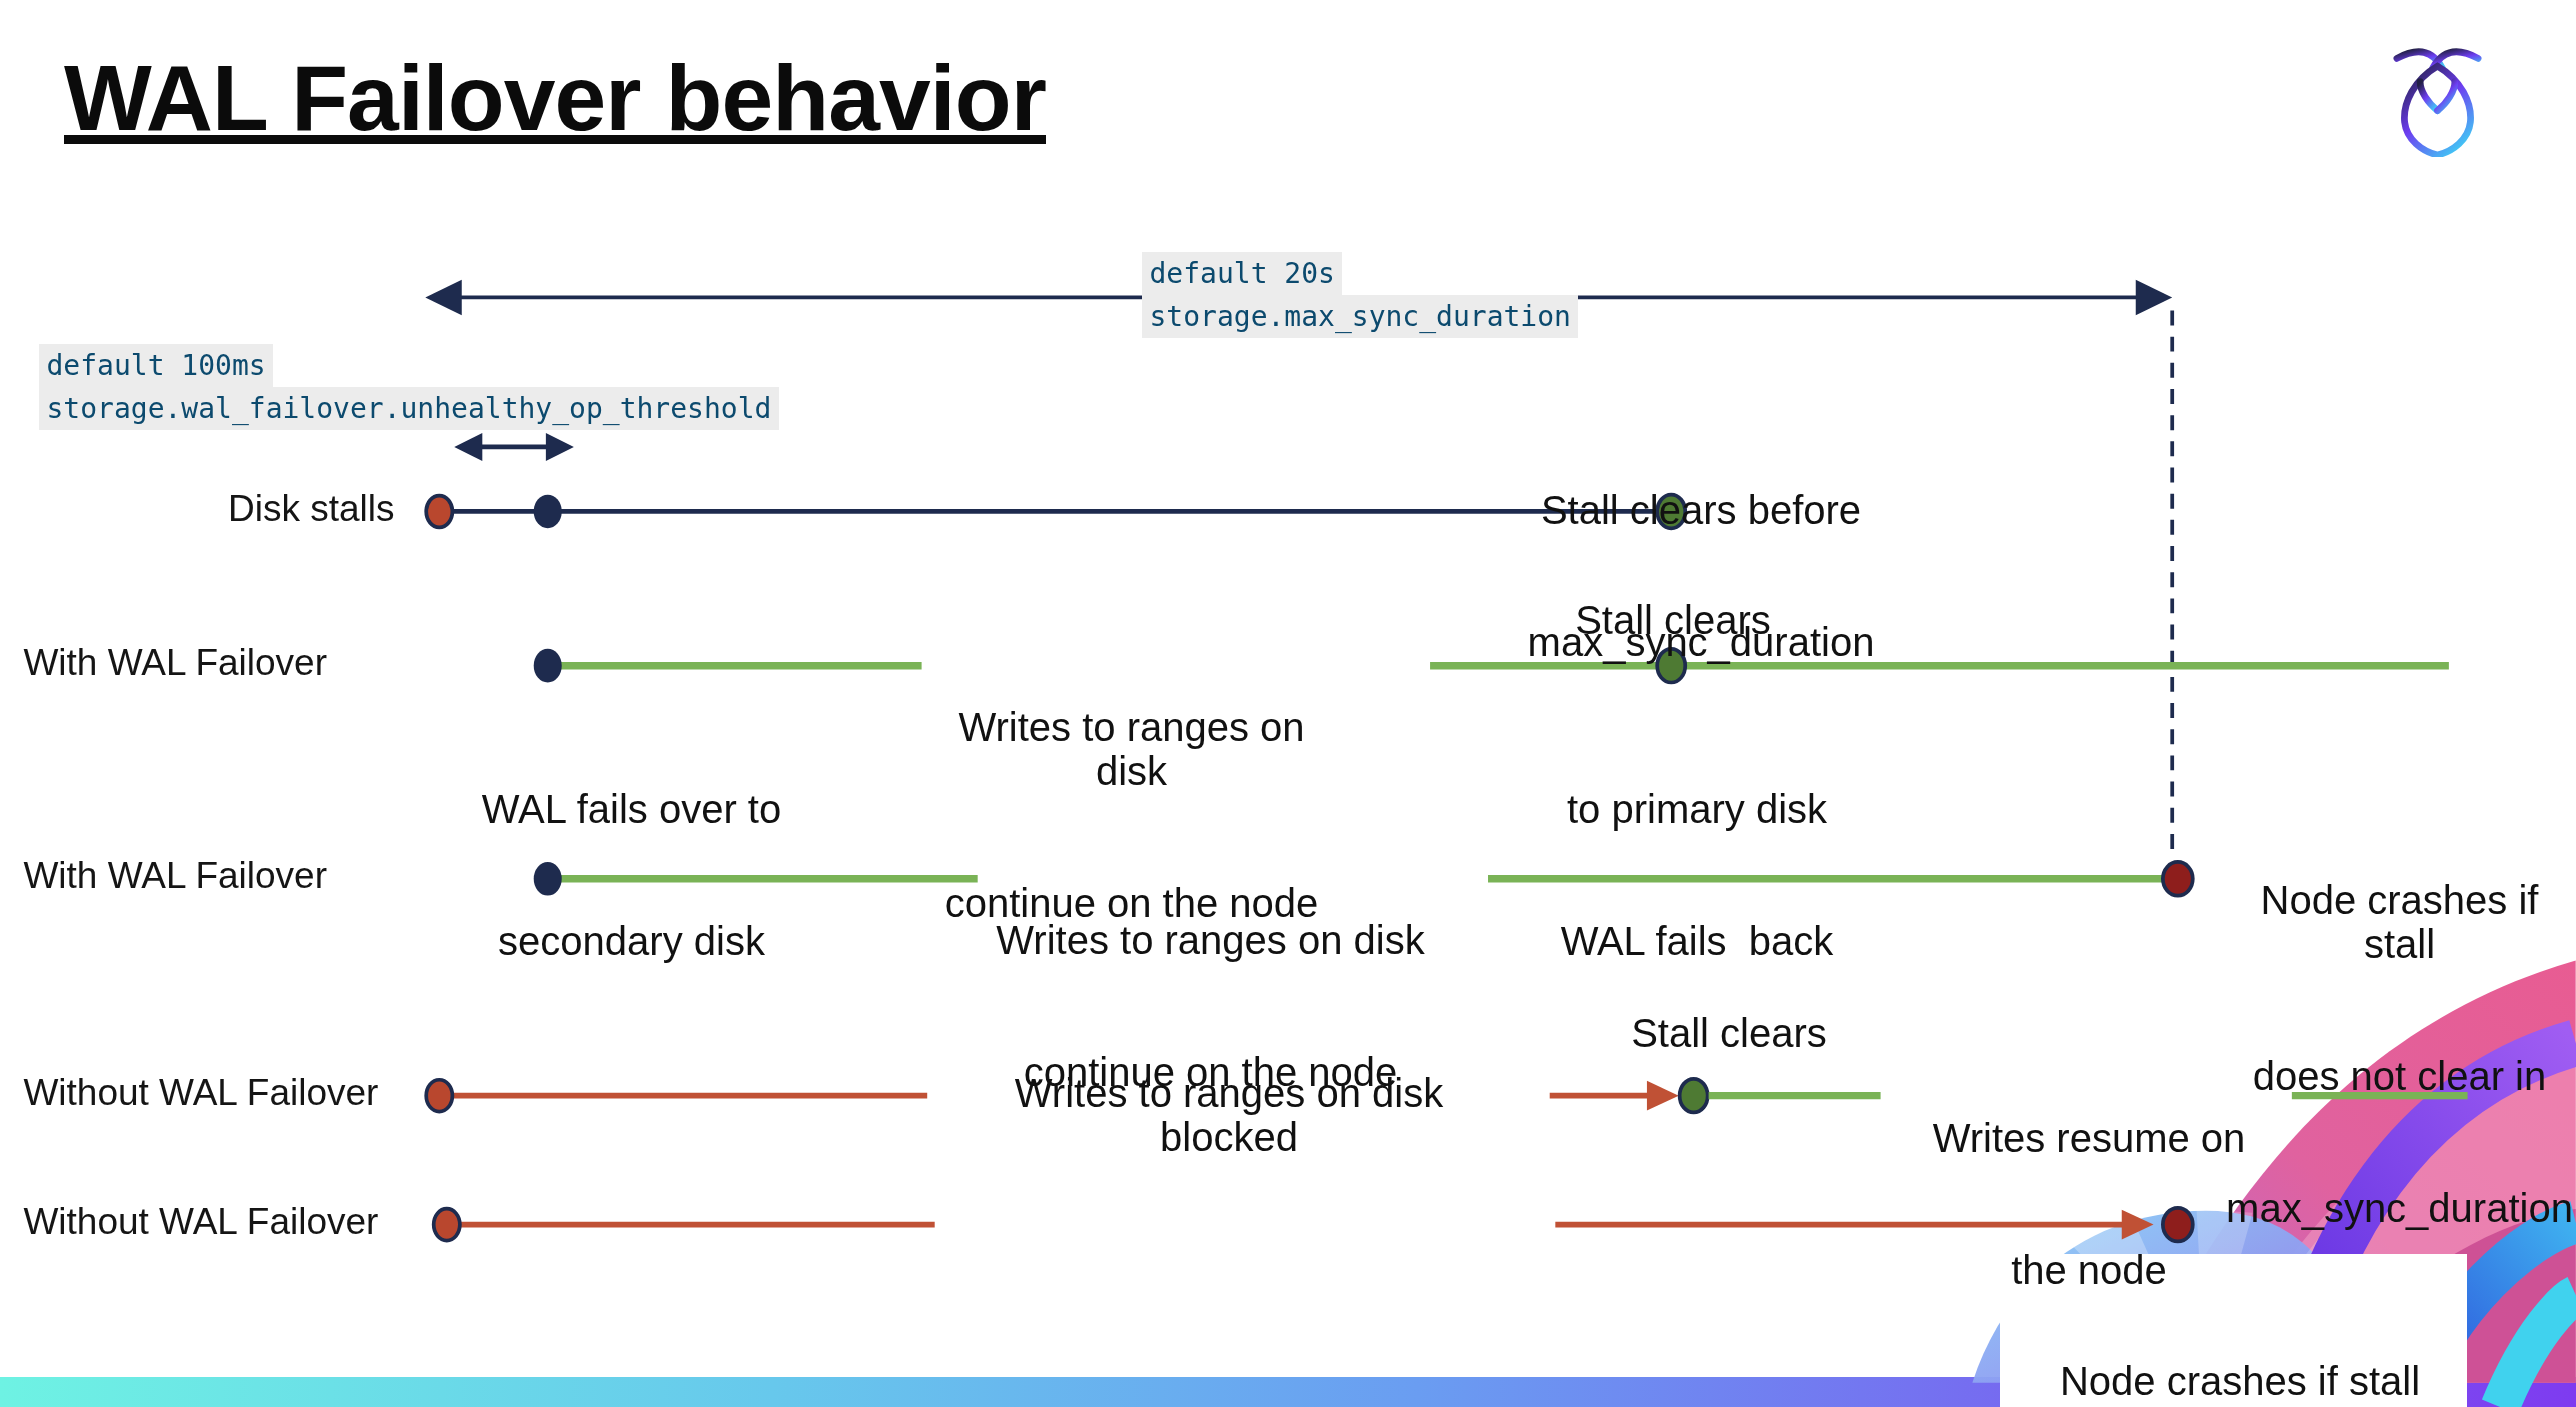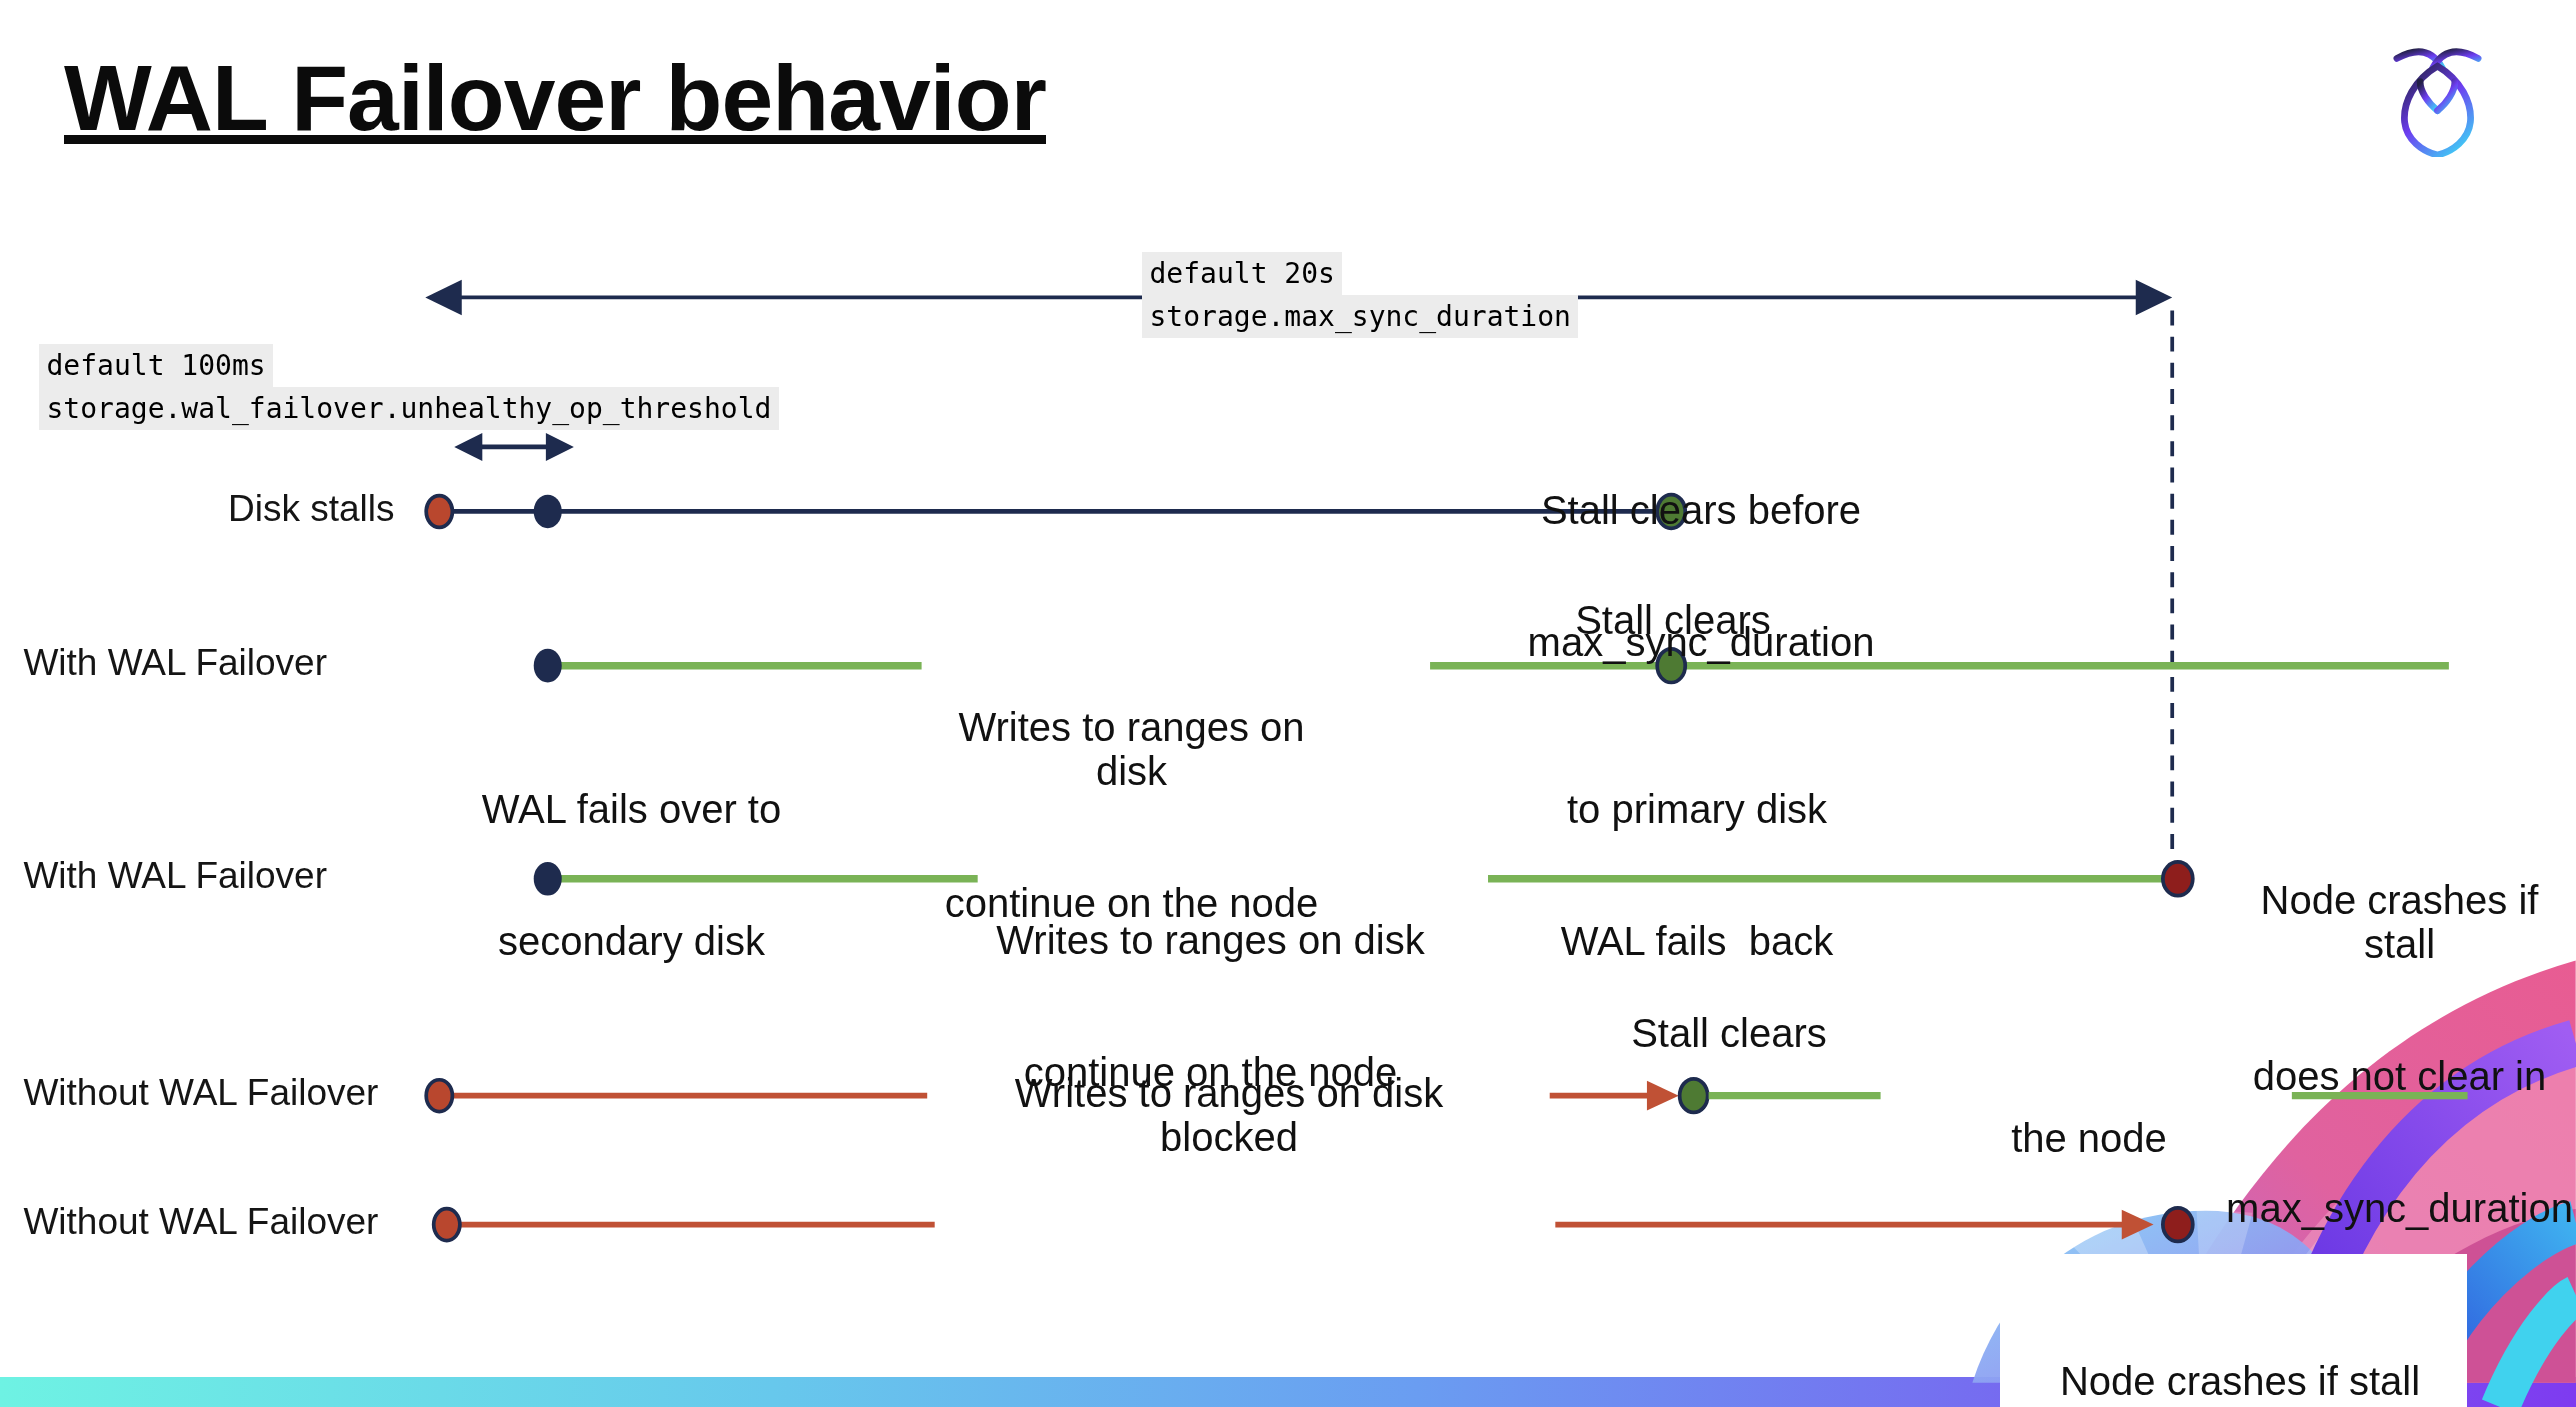--- a/index.html
+++ b/index.html
@@ -8,21 +8,21 @@
     --code-bg:#ececec; --text:#111111;
     --bar-start:#6ef2e3; --bar-mid:#6a9df1; --bar-end:#7e3bf0;
   }
   html,body{margin:0;padding:0;background:#ffffff;}
   .canvas{position:relative;width:2576px;height:1408px;background:#ffffff;overflow:hidden;
           font-family:"Liberation Sans",sans-serif;color:var(--text);}
   .title{position:absolute;left:64px;top:45px;font-size:93px;font-weight:700;
          letter-spacing:-0.9px;color:#0b0b0b;text-decoration:underline;}
   .logo{position:absolute;left:2389px;top:41px;width:97px;height:116px;}
   .code-label{position:absolute;font-family:"DejaVu Sans Mono","Liberation Mono",monospace;
-              font-size:28px;line-height:41px;color:#000000;white-space:nowrap;}
+              font-size:28px;line-height:41px;color:#0c4a6e;white-space:nowrap;}
   .code-label span{background:var(--code-bg);padding:0.9px 7.5px;display:inline-block;}
   .row-label{position:absolute;font-size:37px;color:#151515;white-space:nowrap;}
   .ann{position:absolute;font-size:40px;line-height:44px;color:var(--text);
        text-align:center;white-space:pre-wrap;}
   .ann.left{text-align:center;}
   .overlay{position:absolute;left:0;top:0;width:2576px;height:1408px;z-index:4;}
   .textlayer{z-index:5;}
   .ln-navy{stroke:var(--navy);stroke-width:5;fill:none;}
   .ln-navy-thin{stroke:var(--navy);stroke-width:4;fill:none;}
   .ln-green{stroke:var(--green-line);stroke-width:8;fill:none;}
@@ -191,20 +191,21 @@
     <div>Node crashes if stall</div>
     <div>does not clear in</div>
     <div>max_sync_duration</div>
   </div>
 
   <div class="ann z5" style="left:944px;top:1071px;width:570px;">Writes to ranges on disk  blocked</div>
 
   <div class="ann z5" style="left:1589px;top:1011px;width:280px;">Stall clears</div>
 
   <div class="ann z5" style="left:1921px;top:1028px;width:336px;">
+    <div>Writes resume on</div>
     <div>the node</div>
   </div>
 
   <div class="ann left z5" style="left:2025px;top:1271px;width:430px;">
     <div>Node crashes if stall</div>
     
     
   </div>
 
 </div>

